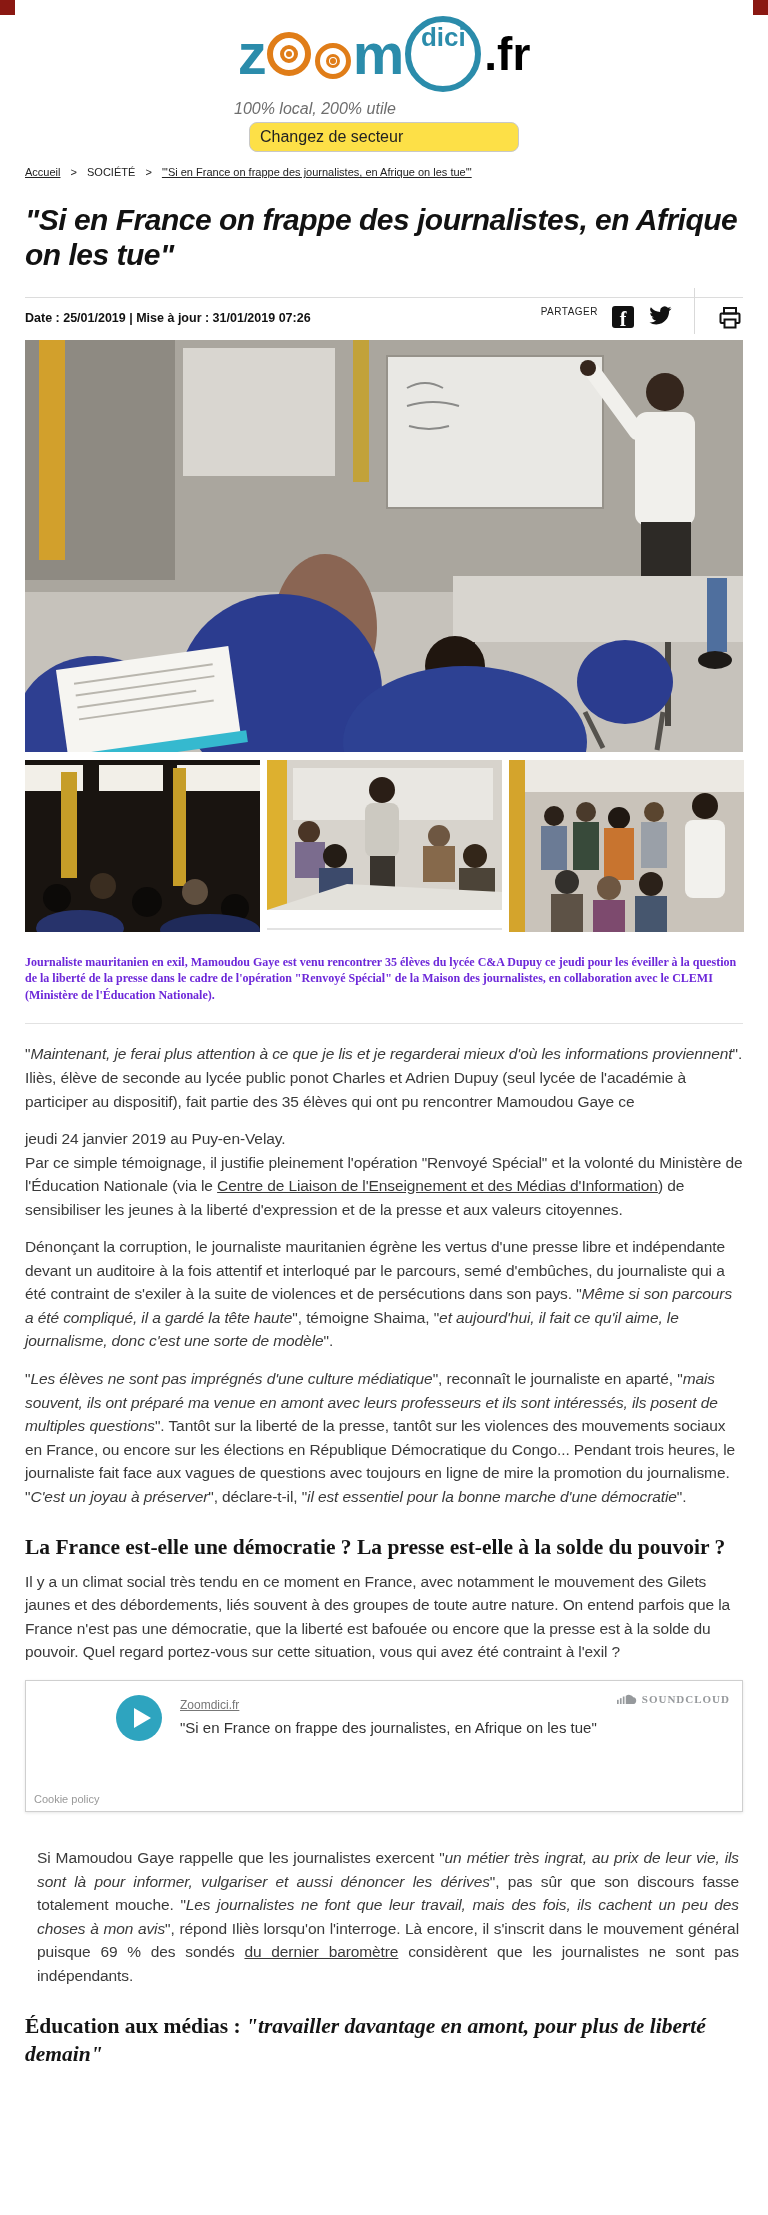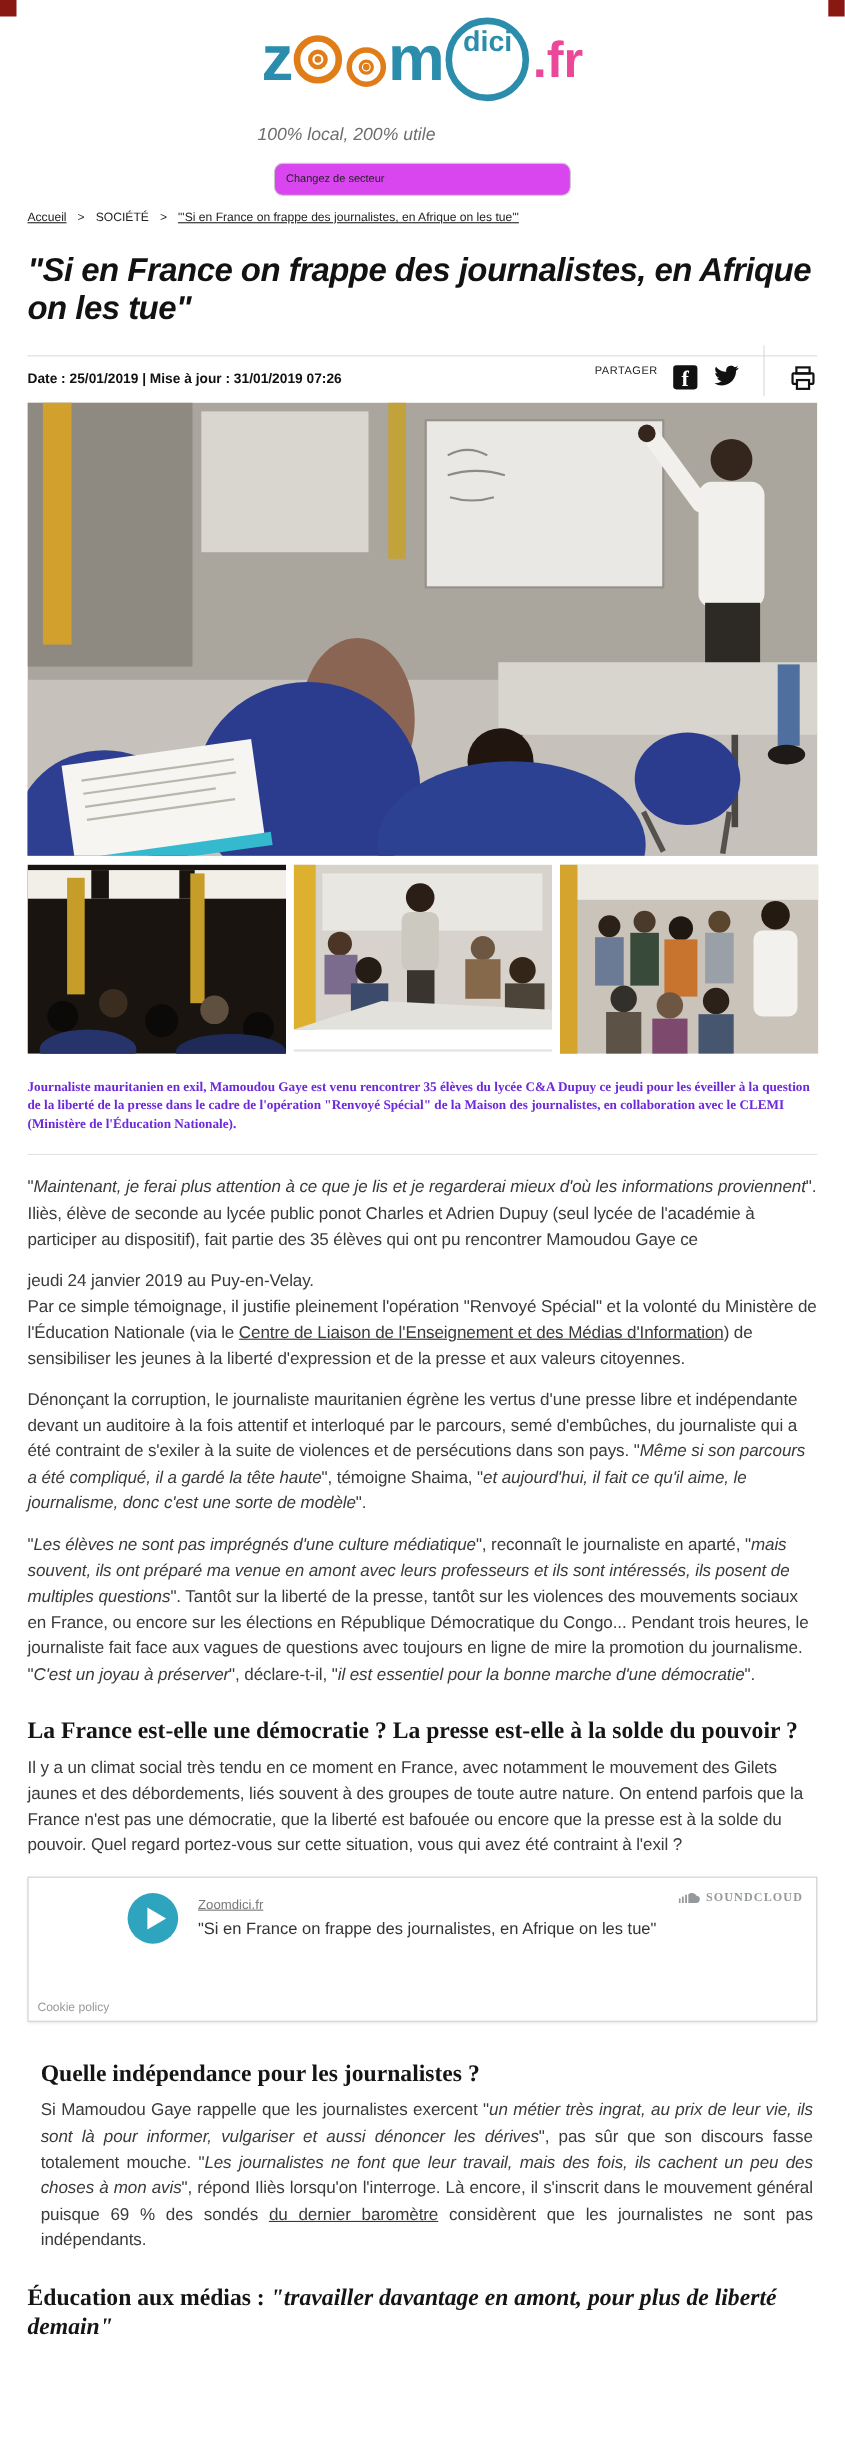--- a/index.html
+++ b/index.html
@@ -19,24 +19,24 @@
   .target { width:44px; height:44px; border:6px solid #e07d18; border-radius:50%;
             display:flex; align-items:center; justify-content:center; margin:0 2px; }
   .target .ring { width:18px; height:18px; border:4px solid #e07d18; border-radius:50%;
                   display:flex; align-items:center; justify-content:center; }
   .target .dot { width:6px; height:6px; background:#e07d18; border-radius:50%; }
   .target.small { width:36px; height:36px; border-width:5px; margin-top:14px; }
   .target.small .ring { width:14px; height:14px; border-width:3px; }
   .dici-circle { width:76px; height:76px; border:6px solid #2b8cab; border-radius:50%;
                  display:flex; align-items:flex-start; justify-content:center; margin:0 3px; }
   .dici-circle span { color:#2b8cab; font-weight:bold; font-size:26px; }
-  .logo-fr { color:#ec4899; font-weight:bold; font-size:46px; line-height:1; }
-  .tagline { width:300px; margin:16px auto; font-style:italic; color:#6e6e6e; font-size:16px; }
-  .sector-box { width:270px; height:30px; margin:16px auto 14px; border:1px solid #c8c8c8;
-                border-radius:8px; background:#d946ef; font-size:10px; color:#222;
+  .logo-fr { color:#000000; font-weight:bold; font-size:46px; line-height:1; }
+  .tagline { width:300px; margin:2px auto; font-style:italic; color:#6e6e6e; font-size:16px; }
+  .sector-box { width:270px; height:30px; margin:4px auto 14px; border:1px solid #c8c8c8;
+                border-radius:8px; background:#fde047; font-size:16px; color:#222;
                 padding:0 10px; line-height:28px; }
 
   
   .content { margin:0 25px; }
   .breadcrumb { font-size:11px; color:#222; margin:10px 0 24px; }
   .crumb-link { color:#222; text-decoration:underline; cursor:pointer; }
   .crumb-sep { margin:0 7px; }
 
   
   .title { font-size:30px; font-weight:bold; font-style:italic; color:#121212;
@@ -271,20 +271,19 @@
         <rect x="3.5" y="6" width="2" height="7" fill="#96999c"></rect>
         <rect x="7" y="4" width="2" height="9" fill="#96999c"></rect>
         <path d="M10.5 13h8.5a4 4 0 0 0 .6-7.96A6 6 0 0 0 10.5 3.5z" fill="#96999c"></path>
       </svg>
       <span>SOUNDCLOUD</span>
     </span>
     <span class="sc-cookie">Cookie policy</span>
   </div>
 
   <div class="indent-block">
-    <h2 class="section-h">Quelle indépendance pour les journalistes ?</h2>
     <p class="para"><span>Si Mamoudou Gaye rappelle que les journalistes exercent "</span><span class="seg-i">un métier très ingrat, au prix de leur vie, ils sont là pour informer, vulgariser et aussi dénoncer les dérives</span><span>", pas sûr que son discours fasse totalement mouche. "</span><span class="seg-i">Les journalistes ne font que leur travail, mais des fois, ils cachent un peu des choses à mon avis</span><span>", répond Iliès lorsqu'on l'interroge. Là encore, il s'inscrit dans le mouvement général puisque 69 % des sondés </span><a class="seg-link" href="#">du dernier baromètre</a><span> considèrent que les journalistes ne sont pas indépendants.</span></p>
   </div>
 
   <h2 class="section-h"><span>Éducation aux médias : </span><span class="seg-i">"travailler davantage en amont, pour plus de liberté demain"</span></h2>
   <p class="para"></p>
 
 </div>
 
 </body></html>

